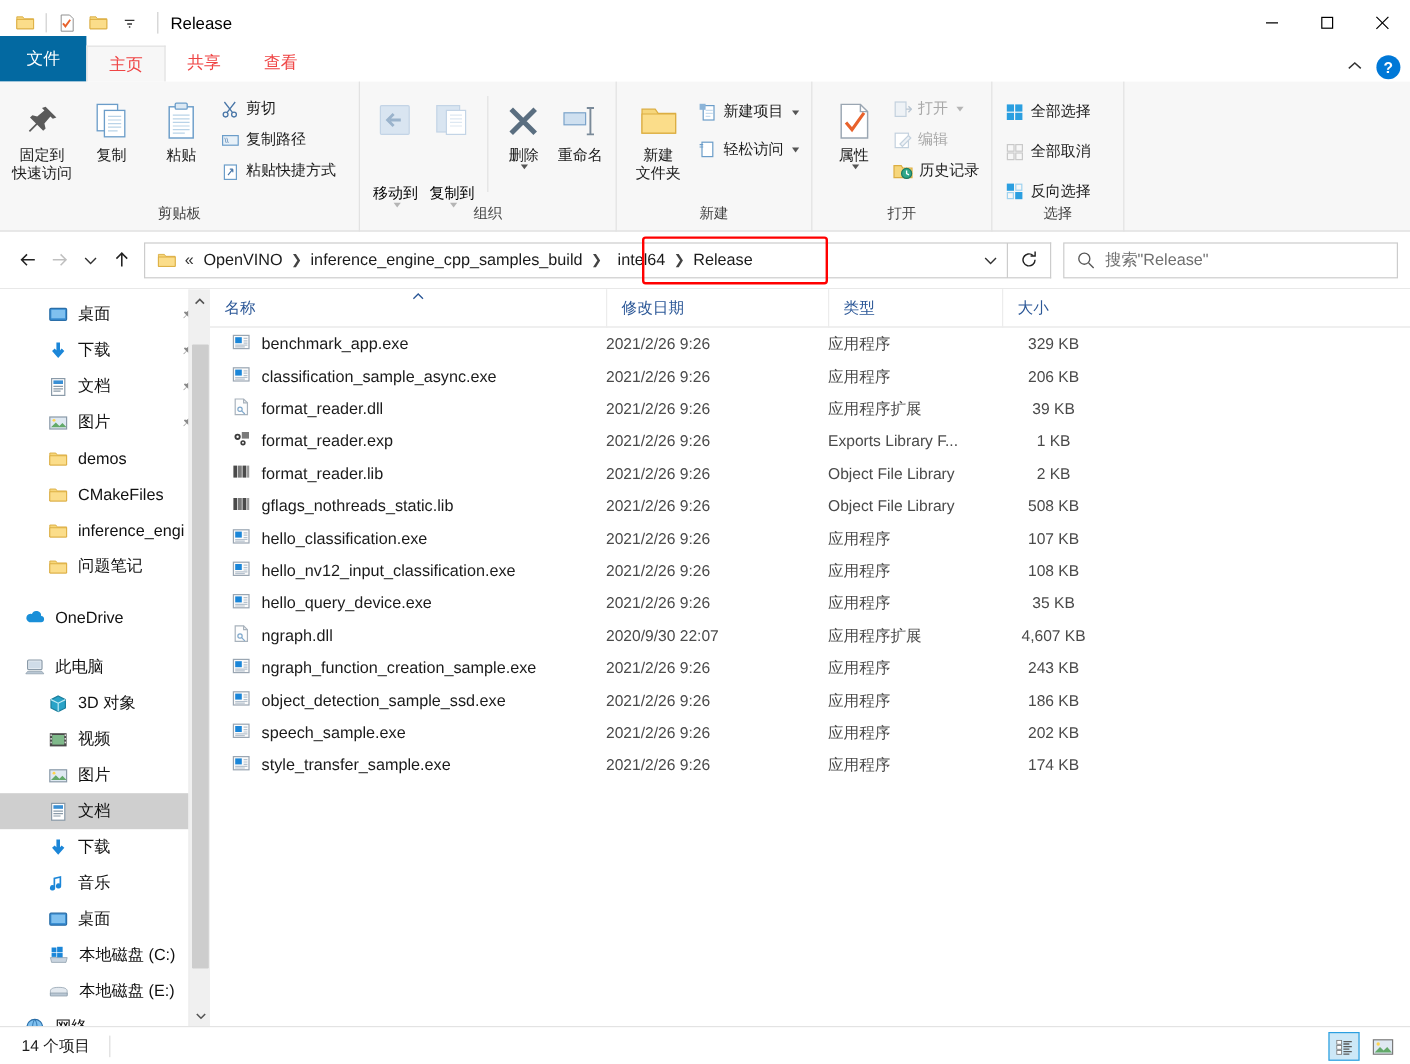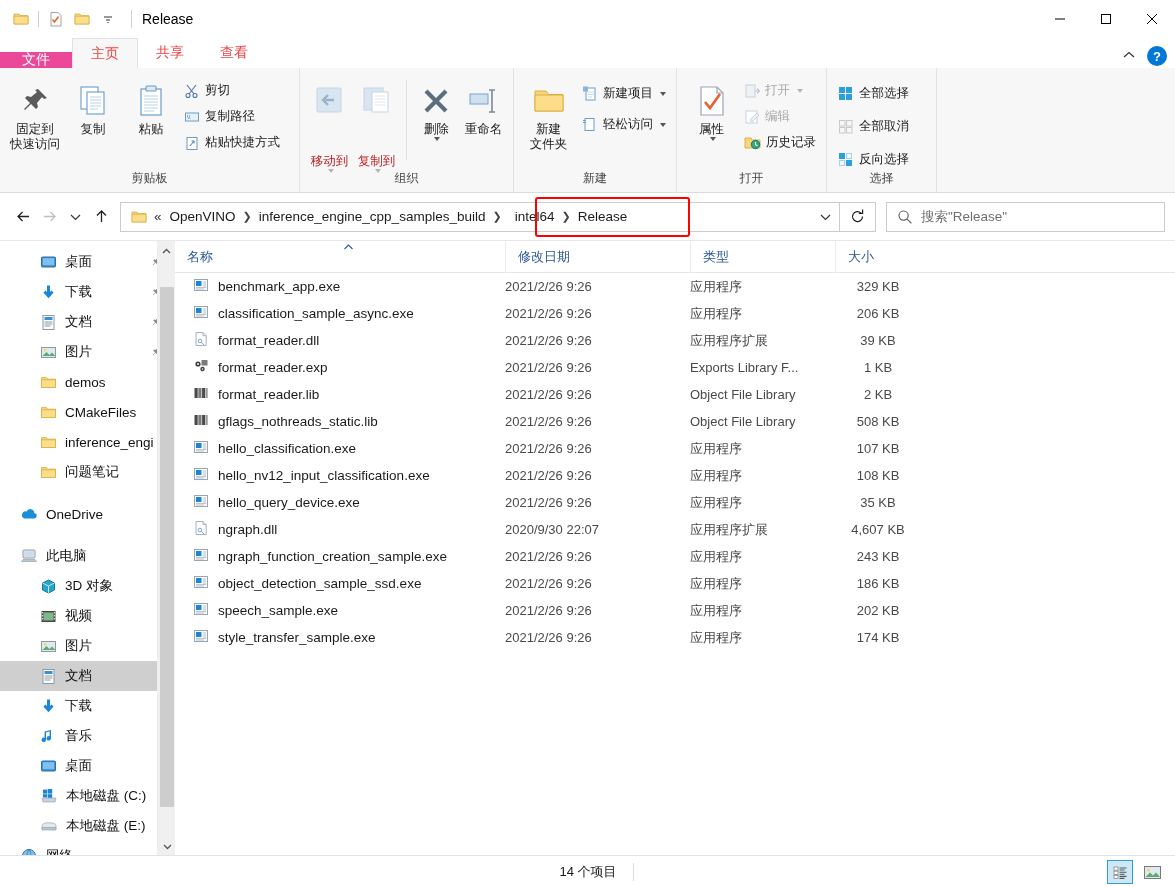--- a/index.html
+++ b/index.html
@@ -20,37 +20,37 @@
   .qat-btn { width:26px; height:26px; display:flex; align-items:center; justify-content:center; }
   .qat-sep { width:1px; height:16px; background:#cfcfcf; margin:0 4px; }
   .title-sep { width:1px; height:18px; background:#cfcfcf; margin:0 10px; }
   .win-title { font-size:14px; color:#000; }
   .wincontrols { position:absolute; right:0; top:0; display:flex; height:38px; }
   .wc { width:46px; height:38px; display:flex; align-items:center; justify-content:center; }
 
   
   .tabstrip { position:relative; height:30px; background:#ffffff; display:flex; align-items:flex-end; }
   .tab { height:30px; padding:0 18px; display:flex; align-items:center; font-size:14px; color:#ef4444; }
-  .tab.file { background:#ec4899; color:#ffffff; padding:0 22px; height:16px; }
+  .tab.file { background:#0369a1; color:#ffffff; padding:0 22px; height:38px; }
   .tab.active { background:#f7f7f7; border:1px solid #e2e2e2; border-bottom:none; }
   .tabstrip-right { position:absolute; right:8px; bottom:2px; display:flex; align-items:center; gap:10px; }
   .help-btn { width:20px; height:20px; border-radius:50%; background:#0078d7; color:#fff;
               font-size:13px; font-weight:bold; display:flex; align-items:center; justify-content:center; }
 
   
   .ribbon { height:125px; background:#f7f7f7; border-bottom:1px solid #dcdcdc;
             display:flex; position:relative; }
   .rgroup { height:125px; display:flex; flex-direction:column; justify-content:space-between;
             border-right:1px solid #e2e2e2; padding:4px 6px 0 6px; }
   .rgroup-body { display:flex; align-items:flex-start; height:96px; }
   .rgroup-label { text-align:center; font-size:12px; color:#444; padding-bottom:6px; }
   .bigbtn { width:58px; display:flex; flex-direction:column; align-items:center; padding-top:6px; }
   .bigbtn .ico { height:40px; display:flex; align-items:flex-end; justify-content:center; }
   .bigbtn .lbl { font-size:12.5px; color:#1b1b1b; text-align:center; line-height:15px; margin-top:4px; }
-  .bigbtn.dis .lbl { color:#b91c1c;margin-top:36px; }
+  .bigbtn.dis .lbl { color:#000000;margin-top:36px; }
   .smallcol { display:flex; flex-direction:column; padding-top:7px; gap:3px; }
   .smallbtn { display:flex; align-items:center; gap:5px; height:23px; padding:0 4px; }
   .smallbtn .lbl { font-size:12.5px; color:#1b1b1b; white-space:nowrap; }
   .smallbtn.dis .lbl { color:#a8a8a8; }
   .caret-d { width:0;height:0;border-left:3.5px solid transparent;border-right:3.5px solid transparent;
              border-top:4px solid #555; margin-left:2px; }
   .caret-d.dis { border-top-color:#b5b5b5; }
   .vsep { width:1px; height:80px; background:#e2e2e2; margin:8px 6px 0 6px; }
 
   
@@ -94,21 +94,21 @@
   .rows { }
   .row { height:27px; display:flex; align-items:center; }
   .cell-name { display:flex; align-items:center; gap:9px; padding-left:18px; }
   .cell-name .fname { font-size:13.5px; color:#1b1b1b; white-space:nowrap; }
   .cell-date { font-size:13px; color:#4a4a4a; }
   .cell-type { font-size:13px; color:#4a4a4a; white-space:nowrap; overflow:hidden; }
   .cell-size { font-size:13px; color:#4a4a4a; text-align:center; }
 
   
   .status { height:32px; border-top:1px solid #e3e3e3; background:#ffffff; display:flex;
-            align-items:center; position:relative;justify-content:center; }
+            align-items:center; position:relative; }
   .status .cnt { font-size:13px; color:#1b1b1b; padding-left:18px; }
   .status .divider { width:1px; height:18px; background:#dcdcdc; margin-left:16px; }
   .viewbtns { position:absolute; right:10px; top:4px; display:flex; gap:6px; }
   .viewbtn { width:26px; height:24px; display:flex; align-items:center; justify-content:center; }
   .viewbtn.sel { background:#cde8f7; border:1px solid #2b9fe0; }
 </style>
 </head>
 <body>
 
 <div class="titlebar">

